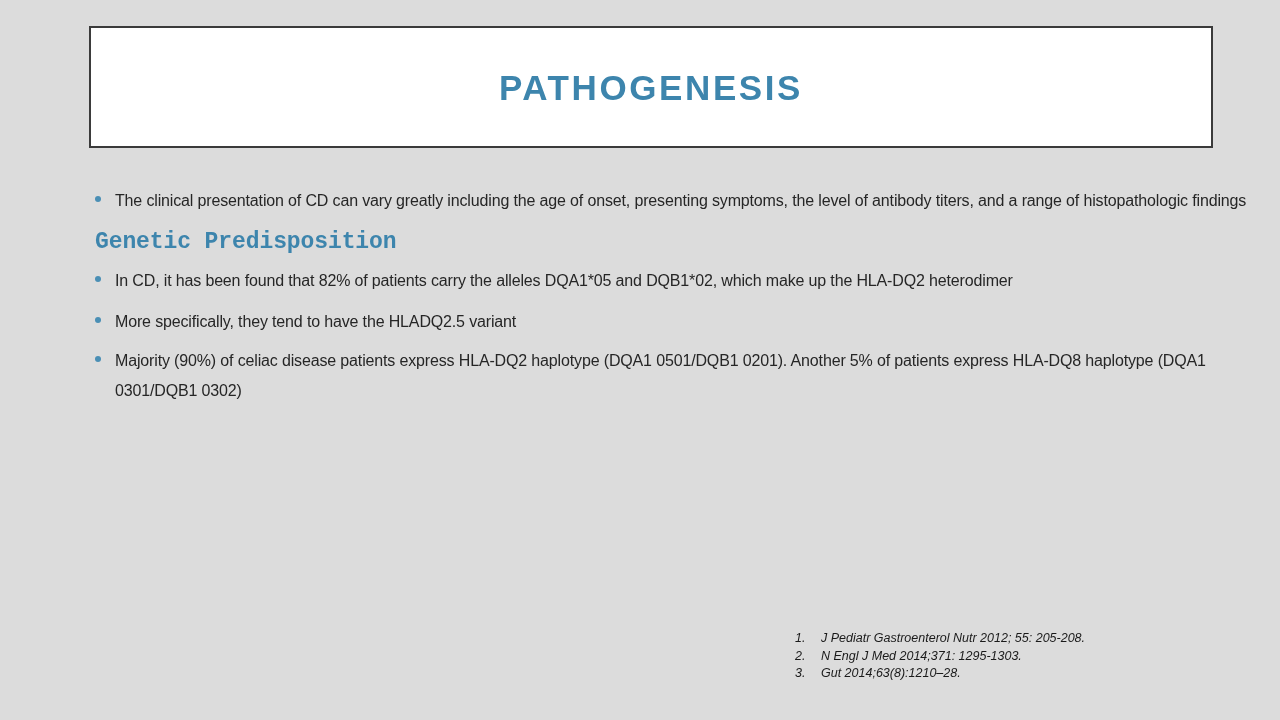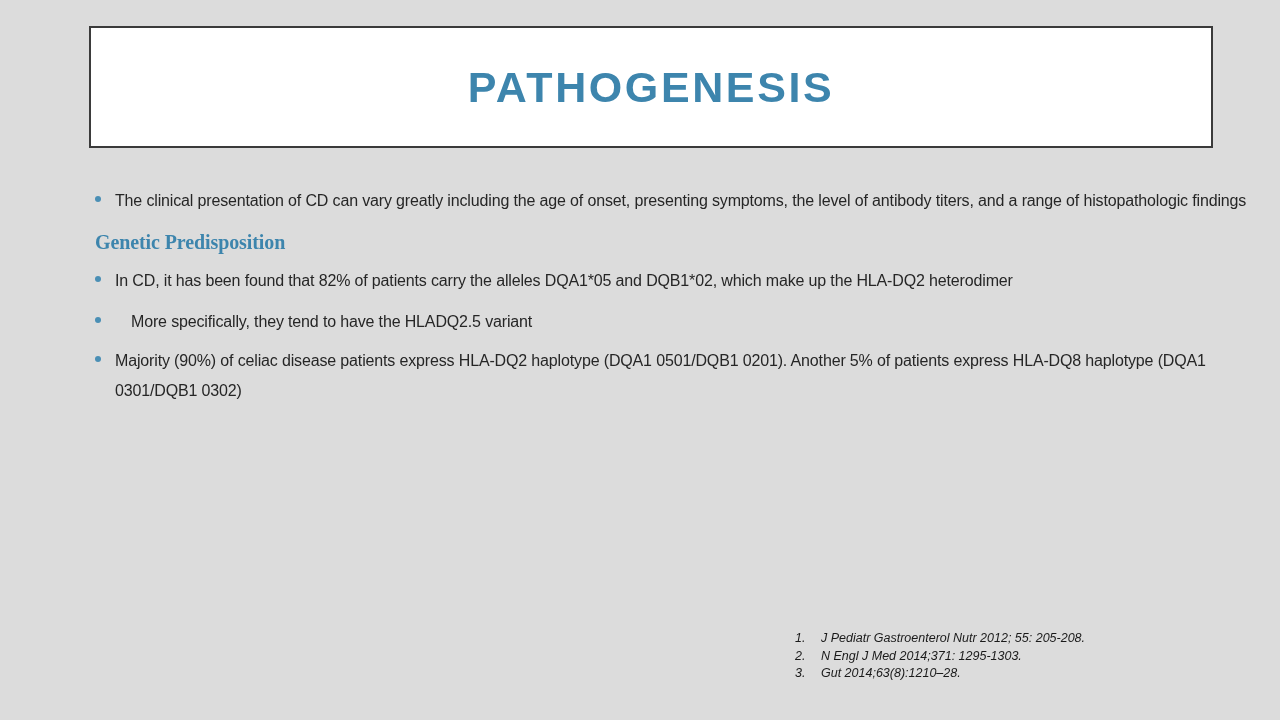--- a/index.html
+++ b/index.html
@@ -32,21 +32,21 @@
     background: #ffffff;
     border: 2px solid #3b3b3b;
     box-sizing: border-box;
     display: flex;
     align-items: center;
     justify-content: center;
   }
   .title-text {
     color: #3d85ad;
     font-family: "Liberation Sans", sans-serif;
-    font-size: 43px;
+    font-size: 35px;
     font-weight: bold;
     letter-spacing: 2.6px;
     text-transform: uppercase;
     line-height: 1;
     white-space: nowrap;
   }
 
   
   .body-area {
     position: absolute;
@@ -55,21 +55,20 @@
     width: 1152px;
   }
 
   .bullet-row {
     display: flex;
     align-items: flex-start;
     margin-bottom: 11px;
   }
   .bullet-row.tight {
     margin-bottom: 9px;
-    gap: 16px;
   }
   .bullet-dot {
     flex: 0 0 auto;
     width: 20px;
     padding-top: 10px;
     line-height: 0;
   }
   .bullet-dot span {
     display: block;
     width: 6px;
@@ -81,22 +80,22 @@
     flex: 1 1 auto;
     color: #262626;
     font-family: "Liberation Sans", sans-serif;
     font-size: 16px;
     line-height: 30px;
     letter-spacing: -0.15px;
   }
 
   .section-heading {
     color: #3d85ad;
-    font-family: Liberation Serif, serif;
-    font-size: 20px;
+    font-family: Liberation Mono, monospace;
+    font-size: 23px;
     font-weight: bold;
     line-height: 30px;
     margin: 4px 0 9px 0;
     letter-spacing: -0.1px;
   }
 
   
   .references {
     position: absolute;
     left: 795px;

